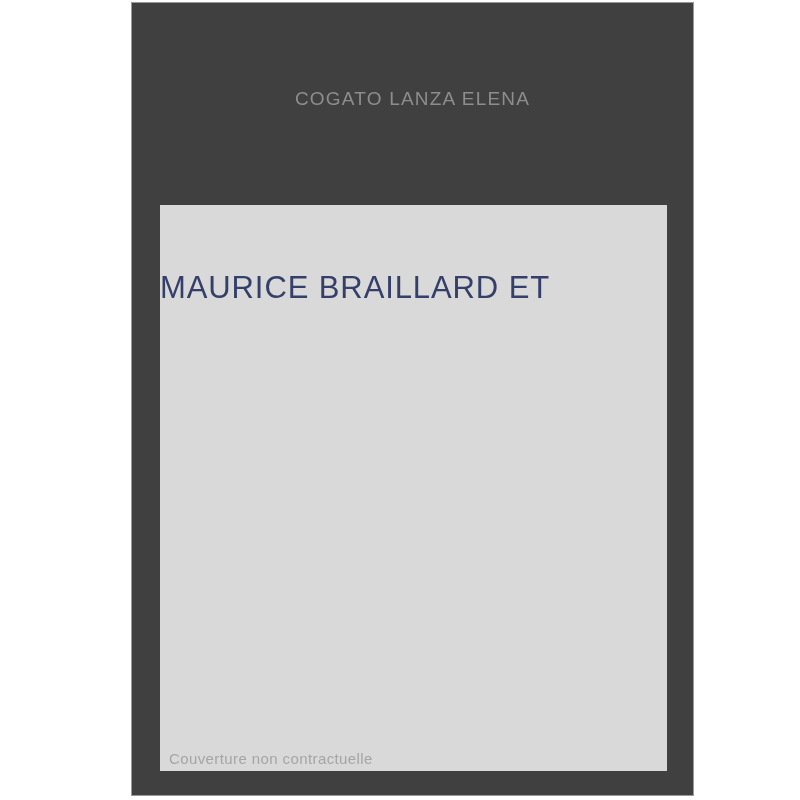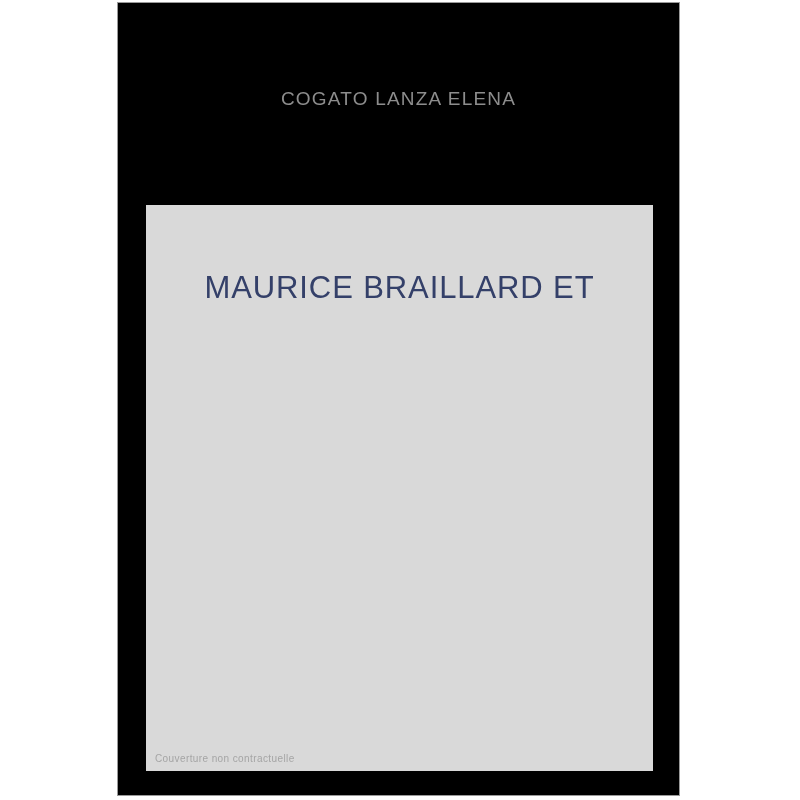--- a/index.html
+++ b/index.html
@@ -9,25 +9,25 @@
   body {
     width: 800px;
     height: 800px;
     background: #ffffff;
     position: relative;
     font-family: "Liberation Sans", sans-serif;
     overflow: hidden;
   }
   .cover {
     position: absolute;
-    left: 117px;
+    left: 131px;
     top: 2px;
     width: 563px;
     height: 794px;
-    background: #000000;
+    background: #404040;
     border: 1px solid #9a9a9a;
     box-sizing: border-box;
   }
   .author {
     position: absolute;
     left: 0;
     top: 85px;
     width: 100%;
     text-align: center;
     font-size: 19px;
@@ -42,35 +42,34 @@
     top: 202px;
     width: 507px;
     height: 566px;
     background: #d9d9d9;
   }
   .title {
     position: absolute;
     left: 0;
     top: 65px;
     width: 100%;
-    text-align: center;
     color: #344069;
     font-size: 31px;
     line-height: 36px;
     font-weight: 300;
     letter-spacing: 0.9px;
   }
   .title span {
     display: block;
   }
   .disclaimer {
     position: absolute;
     left: 9px;
     bottom: 5px;
-    font-size: 10px;
+    font-size: 15px;
     line-height: 15px;
     color: #a5a5a5;
     letter-spacing: 0.4px;
   }
 </style>
 </head>
 <body>
 
 <div class="cover">
   <div class="author">COGATO LANZA ELENA</div>

